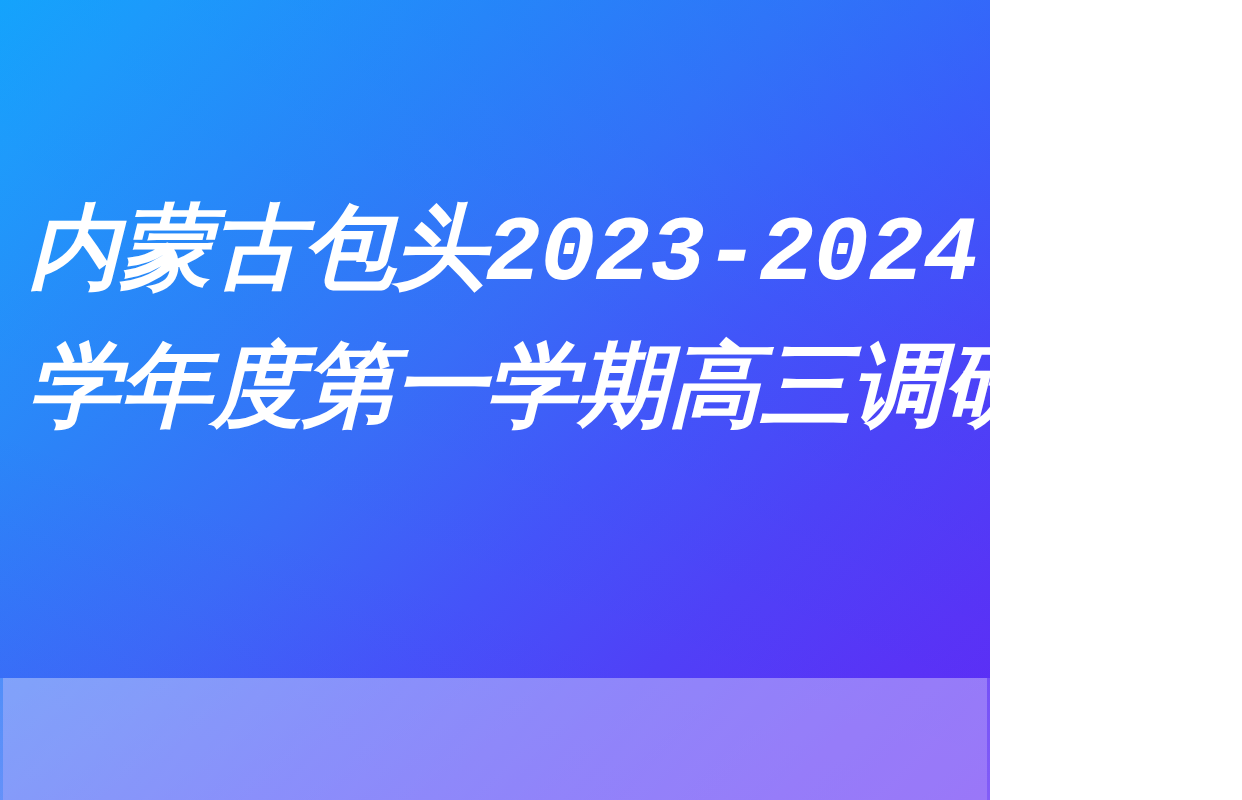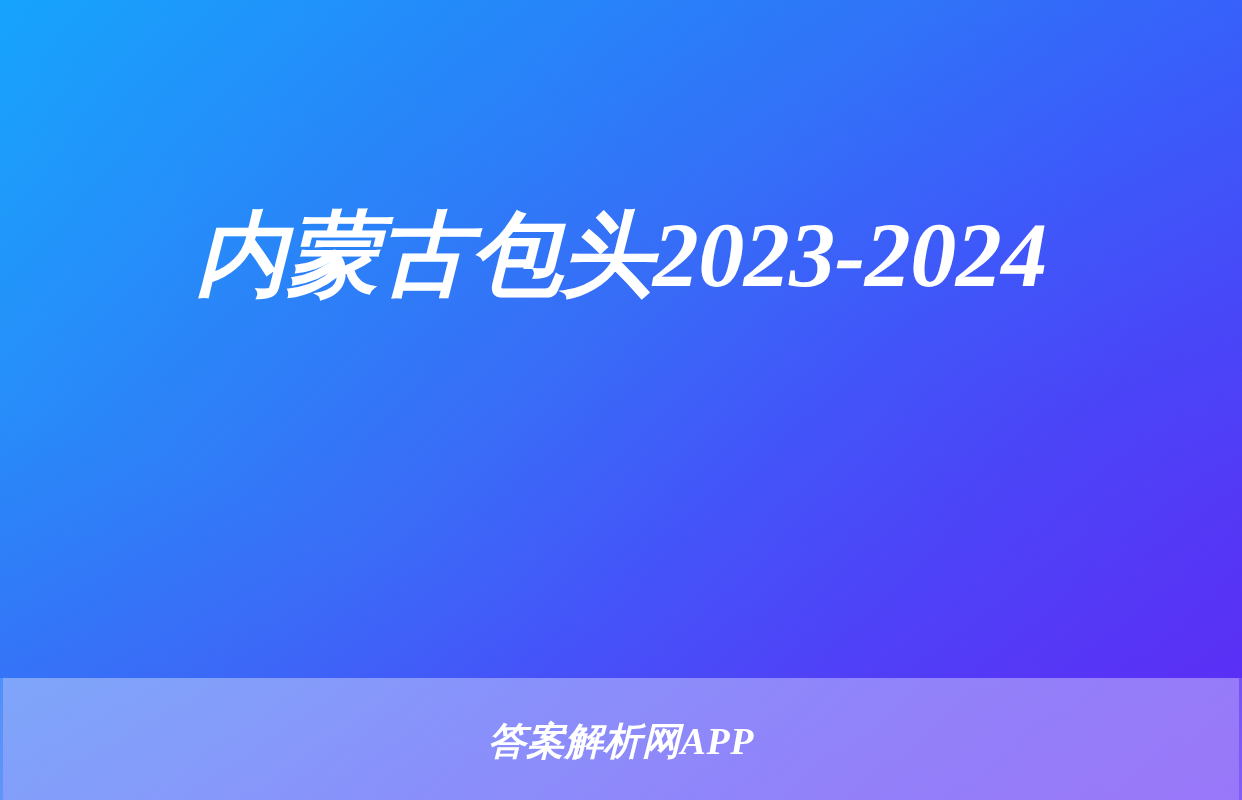--- a/index.html
+++ b/index.html
@@ -5,24 +5,24 @@
 <style>
   html, body {
     margin: 0;
     padding: 0;
     background: #ffffff;
   }
 
   
   #banner {
     position: relative;
-    width: 1242px;
+    width: 990px;
     height: 800px;
     overflow: hidden;
-    font-family: Liberation Serif, serif;
+    font-family: Liberation Mono, monospace;
     -webkit-font-smoothing: antialiased;
   }
 
   
   .gradient-layer {
     position: absolute;
     inset: 0;
     background:
       linear-gradient(135deg,
         #16A6FC   0%,
@@ -108,21 +108,21 @@
 </head>
 <body>
 
 <div id="banner">
 
   <div class="gradient-layer"></div>
   <div class="gradient-wash"></div>
 
   <div class="title-block">
     <span class="title-line">内蒙古包头2023-2024</span>
+    <span class="title-line">学年度第一学期高三调研</span>
   </div>
 
   <div class="footer-band">
     <span class="footer-edge left"></span>
     <span class="footer-edge right"></span>
-    <span class="footer-text">答案解析网APP</span>
   </div>
 
 </div>
 
 </body></html>

